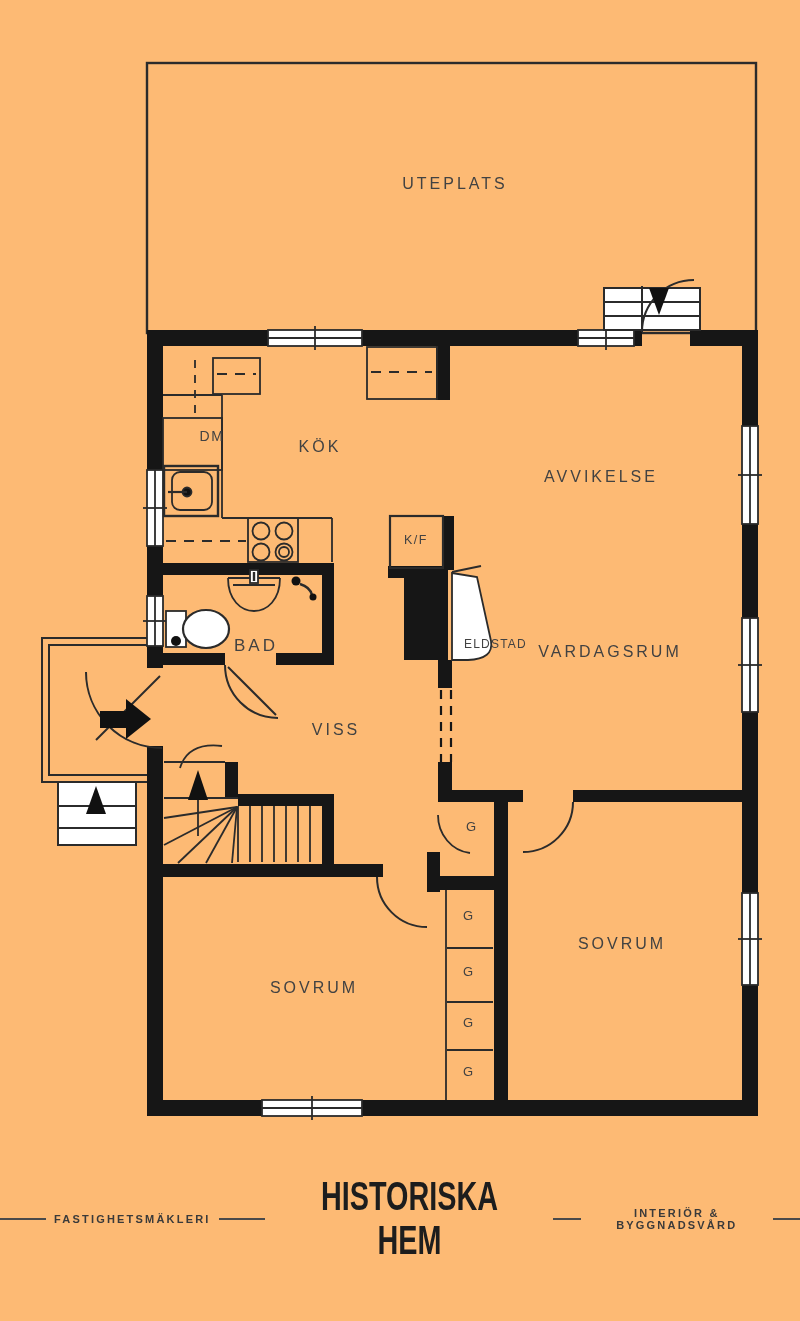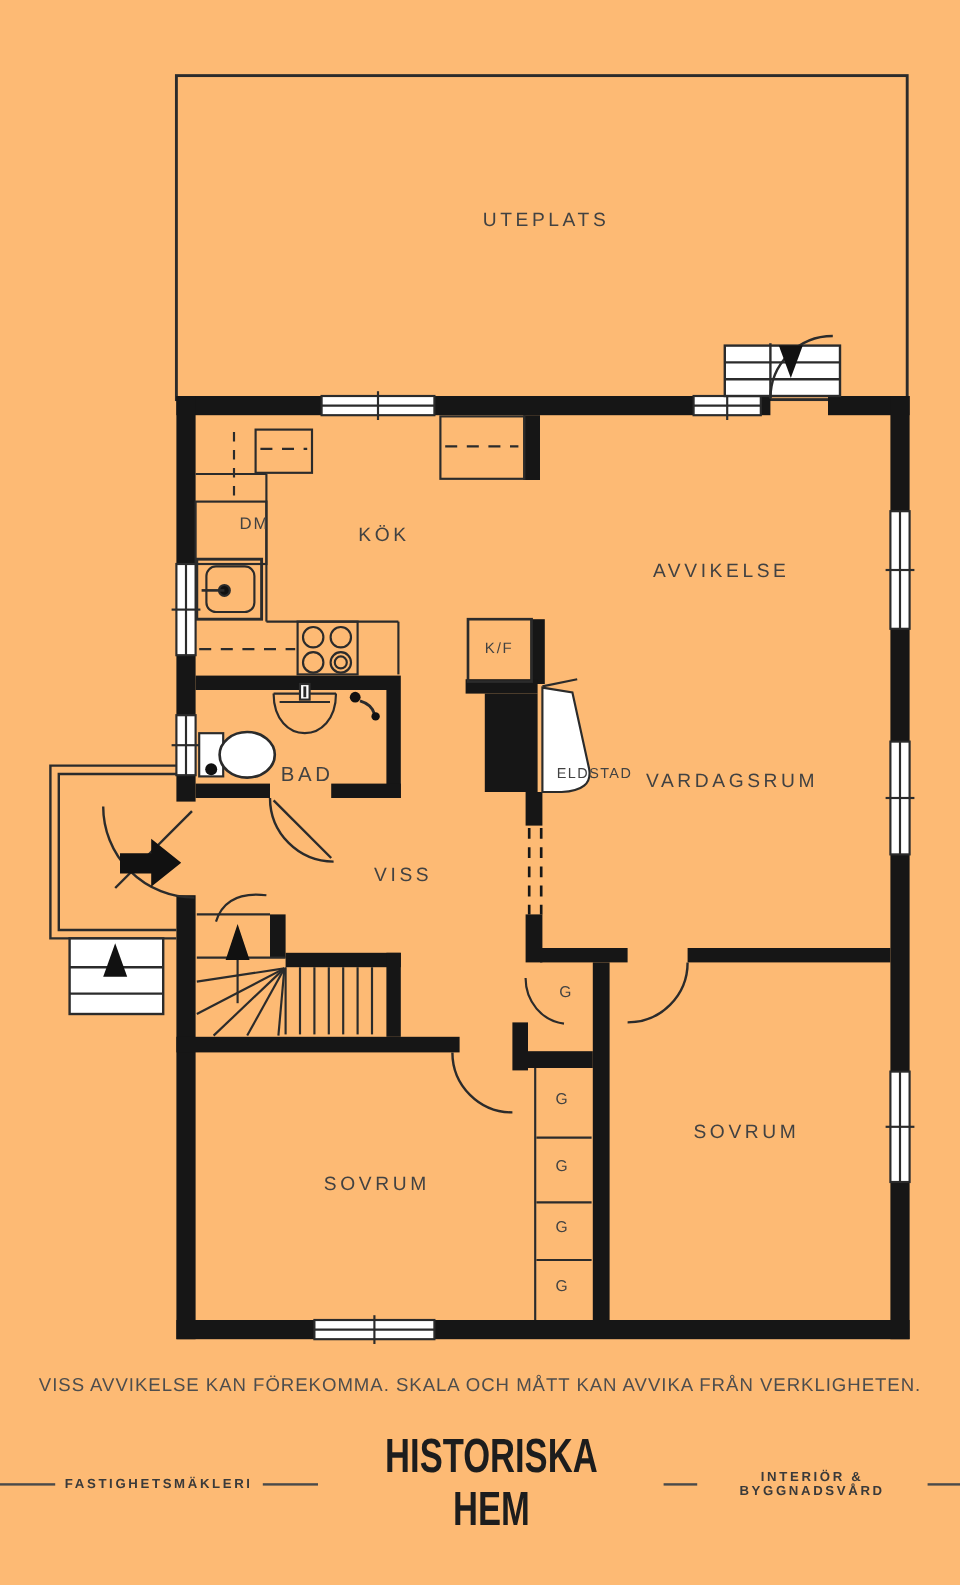--- a/index.html
+++ b/index.html
@@ -273,21 +273,20 @@
     <div class="lbl small" style="left:416px;top:533px;font-size:12.5px;">K/F</div>
     <div class="lbl tiny" style="left:464px;top:589px;margin-top:48px;">ELDSTAD</div>
     <div class="lbl gl" style="left:471px;top:819px;">G</div>
     <div class="lbl gl" style="left:468px;top:908px;">G</div>
     <div class="lbl gl" style="left:468px;top:964px;">G</div>
     <div class="lbl gl" style="left:468px;top:1015px;">G</div>
     <div class="lbl gl" style="left:468px;top:1064px;">G</div>
   </div>
 
   <div id="footer">
-    <div class="disclaimer">VISS AVVIKELSE KAN FÖREKOMMA. SKALA OCH MÅTT KAN AVVIKA FRÅN VERKLIGHETEN.</div>
     <div class="logo">
       <div class="logo-row">
         <span class="rule"></span>
         <span>FASTIGHETSMÄKLERI</span>
         <span class="rule"></span>
       </div>
       <div class="logo-name">HISTORISKA HEM</div>
       <div class="logo-row">
         <span class="rule rule2"></span>
         <span>INTERIÖR &amp; BYGGNADSVÅRD</span>

